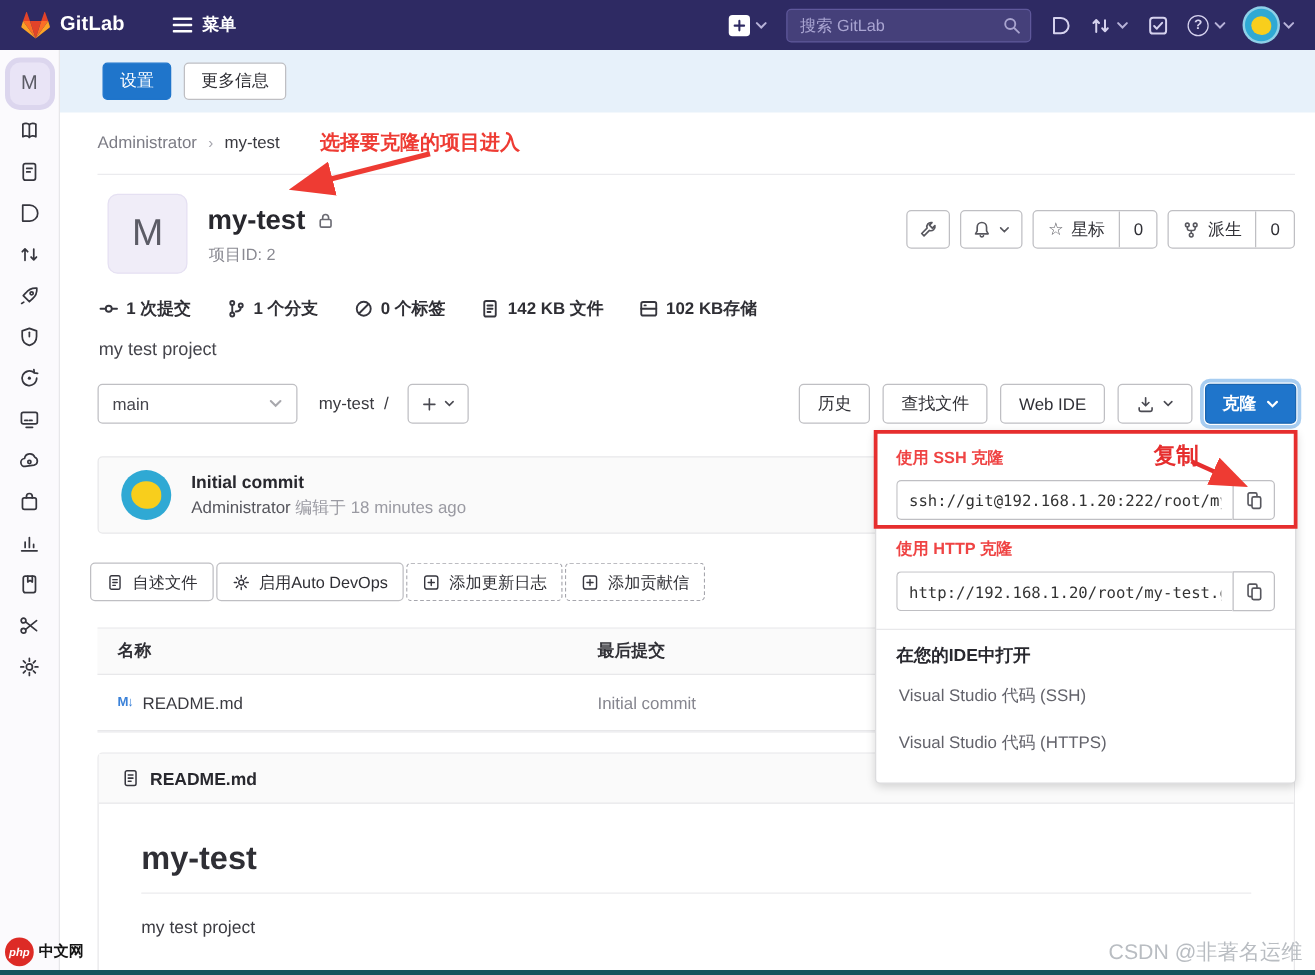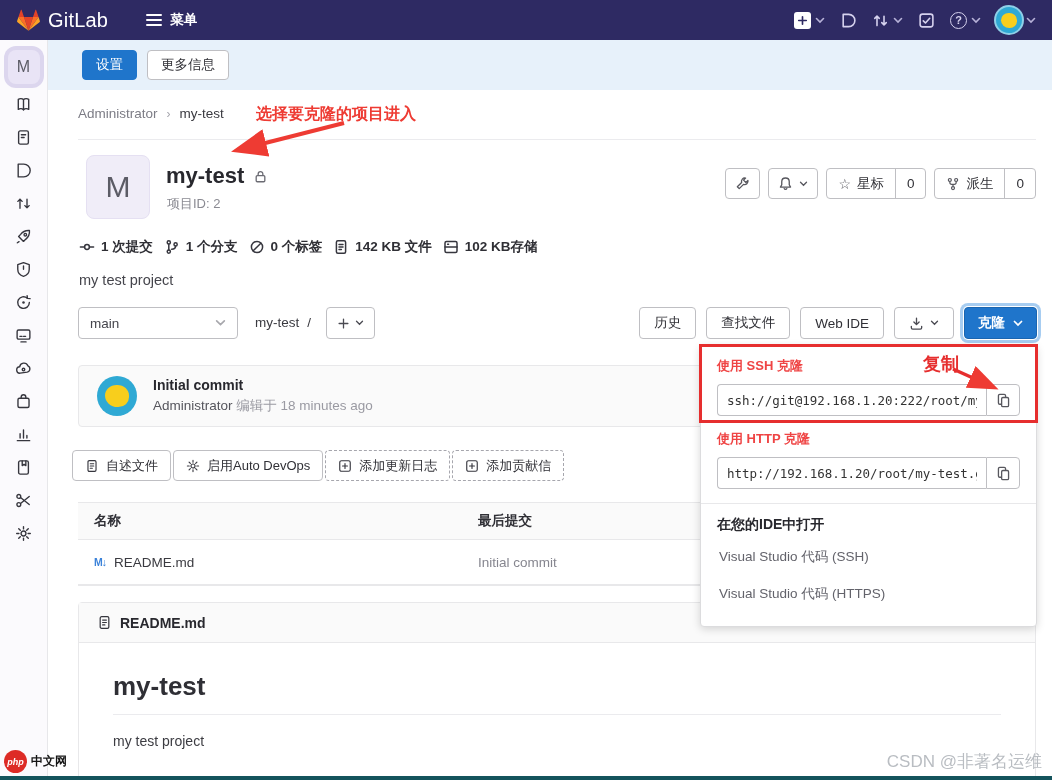--- a/index.html
+++ b/index.html
@@ -6,21 +6,21 @@
   html,body{background:#888}
   .page{position:relative;width:1052px;height:780px;background:#fff;overflow:hidden;
         font-family:"Liberation Sans","DejaVu Sans",sans-serif;color:#303036;margin:0 auto}
   svg{display:block}
   .ico{stroke:#36363e;fill:none;stroke-width:1.3;stroke-linecap:round;stroke-linejoin:round}
 
   
   .navbar{position:absolute;left:0;top:0;width:1052px;height:40px;background:#2e2a63;
           display:flex;align-items:center;padding:0 16px;gap:8px;z-index:40}
   .brand{display:flex;align-items:center;gap:7px}
-  .brand-name{color:#fff;font-size:20px;font-weight:400;letter-spacing:.2px}
+  .brand-name{color:#fff;font-size:16px;font-weight:700;letter-spacing:.2px}
   .menu-toggle{display:flex;align-items:center;gap:8px;margin-left:30px;color:#fff;font-size:13.5px;font-weight:600;cursor:pointer}
   .nav-right{margin-left:auto;display:flex;align-items:center;gap:15px}
   .nav-iconbtn{display:flex;align-items:center;gap:4px;cursor:pointer}
   .plus-square{width:17px;height:17px;background:#fff;border-radius:3px;display:flex;align-items:center;justify-content:center}
   .searchbox{position:relative;width:196px;height:27px;background:#45407a;border:1px solid #5f589b;border-radius:4px;display:flex;align-items:center}
   .searchbox input{flex:1;background:transparent;border:none;outline:none;color:#cfcbe8;font-size:13px;padding:0 28px 0 10px;font-family:inherit}
   .searchbox input::placeholder{color:#aaa5d2}
   .search-glass{position:absolute;right:7px;top:5px}
   .help-circle{width:17px;height:17px;border:1.6px solid #d6d2ee;border-radius:50%;color:#d6d2ee;
                font-size:11px;font-weight:700;display:flex;align-items:center;justify-content:center}
@@ -61,21 +61,21 @@
   .proj-id{position:absolute;left:167px;top:195px;font-size:13px;color:#8a8a92}
   .hdr-actions{position:absolute;right:16px;top:168px;display:flex;gap:8px;align-items:center}
   .sq-btn{height:31px;border:1px solid #bfbfc3;border-radius:4px;background:#fff;display:flex;align-items:center;
           justify-content:center;gap:6px;padding:0 9px;cursor:pointer}
   .cnt-group{height:31px;border:1px solid #bfbfc3;border-radius:4px;background:#fff;display:flex;align-items:stretch;overflow:hidden}
   .cnt-label{display:flex;align-items:center;gap:6px;padding:0 11px;font-size:13.5px;color:#303036;cursor:pointer}
   .cnt-num{display:flex;align-items:center;padding:0 11px;border-left:1px solid #bfbfc3;font-size:13.5px;color:#303036;cursor:pointer}
   .star-glyph{font-size:14px;color:#57575e}
 
   
-  .stats{position:absolute;left:79px;top:238px;display:flex;gap:11px;align-items:center}
+  .stats{position:absolute;left:79px;top:238px;display:flex;gap:28px;align-items:center}
   .stat{display:flex;align-items:center;gap:6px;font-size:13.5px;font-weight:700;color:#2f2f35;cursor:pointer}
   .stat svg{stroke-width:1.5}
   .proj-desc{position:absolute;left:79px;top:272px;font-size:14.5px;color:#45454c}
 
   
   .branch-select{position:absolute;left:78px;top:307px;width:160px;height:32px;border:1px solid #bfbfc3;border-radius:4px;
                  background:#fff;display:flex;align-items:center;justify-content:space-between;padding:0 11px;
                  font-size:13.5px;color:#45454c;cursor:pointer}
   .path-crumbs{position:absolute;left:255px;top:315px;font-size:13.5px;color:#3a3a40;display:flex;gap:8px}
   .plus-btn{position:absolute;left:326px;top:307px;width:49px;height:32px;border:1px solid #bfbfc3;border-radius:4px;
@@ -173,20 +173,27 @@
       <div class="nav-iconbtn">
         <span class="plus-square">
           <svg width="11" height="11" viewBox="0 0 16 16">
               <path d="M8 2.5v11M2.5 8h11" stroke="#2e2a63" stroke-width="2.4" stroke-linecap="round"></path>
             </svg>
         </span>
         <svg width="10" height="7" viewBox="0 0 10 7">
             <path d="M1.5 1.5 5 5l3.5-3.5" stroke="#b7b2d8" stroke-width="1.6" fill="none" stroke-linecap="round"></path>
           </svg>
       </div>
+      <div class="searchbox">
+        <input type="text" placeholder="搜索 GitLab" style="">
+        <svg class="search-glass" width="15" height="15" viewBox="0 0 16 16">
+          <circle cx="6.6" cy="6.6" r="4.3" stroke="#a9a4cf" stroke-width="1.6" fill="none"></circle>
+          <path d="M10 10l4 4" stroke="#a9a4cf" stroke-width="1.6" stroke-linecap="round"></path>
+        </svg>
+      </div>
       <svg width="17" height="17" viewBox="0 0 16 16">
         <path d="M3 2.2h5.2a5.8 5.8 0 0 1 0 11.6H3z" stroke="#d6d2ee" stroke-width="1.5" fill="none" stroke-linejoin="round"></path>
       </svg>
       <div class="nav-iconbtn">
         <svg width="17" height="17" viewBox="0 0 16 16">
           <path d="M4.7 4.2v8.6M11.3 12v-8M2.6 6l2.1-2.2L6.8 6M13.4 10l-2.1 2.2L9.2 10" stroke="#d6d2ee" stroke-width="1.5" fill="none" stroke-linecap="round" stroke-linejoin="round"></path>
         </svg>
         <svg width="10" height="7" viewBox="0 0 10 7">
             <path d="M1.5 1.5 5 5l3.5-3.5" stroke="#b7b2d8" stroke-width="1.6" fill="none" stroke-linecap="round"></path>
           </svg>

